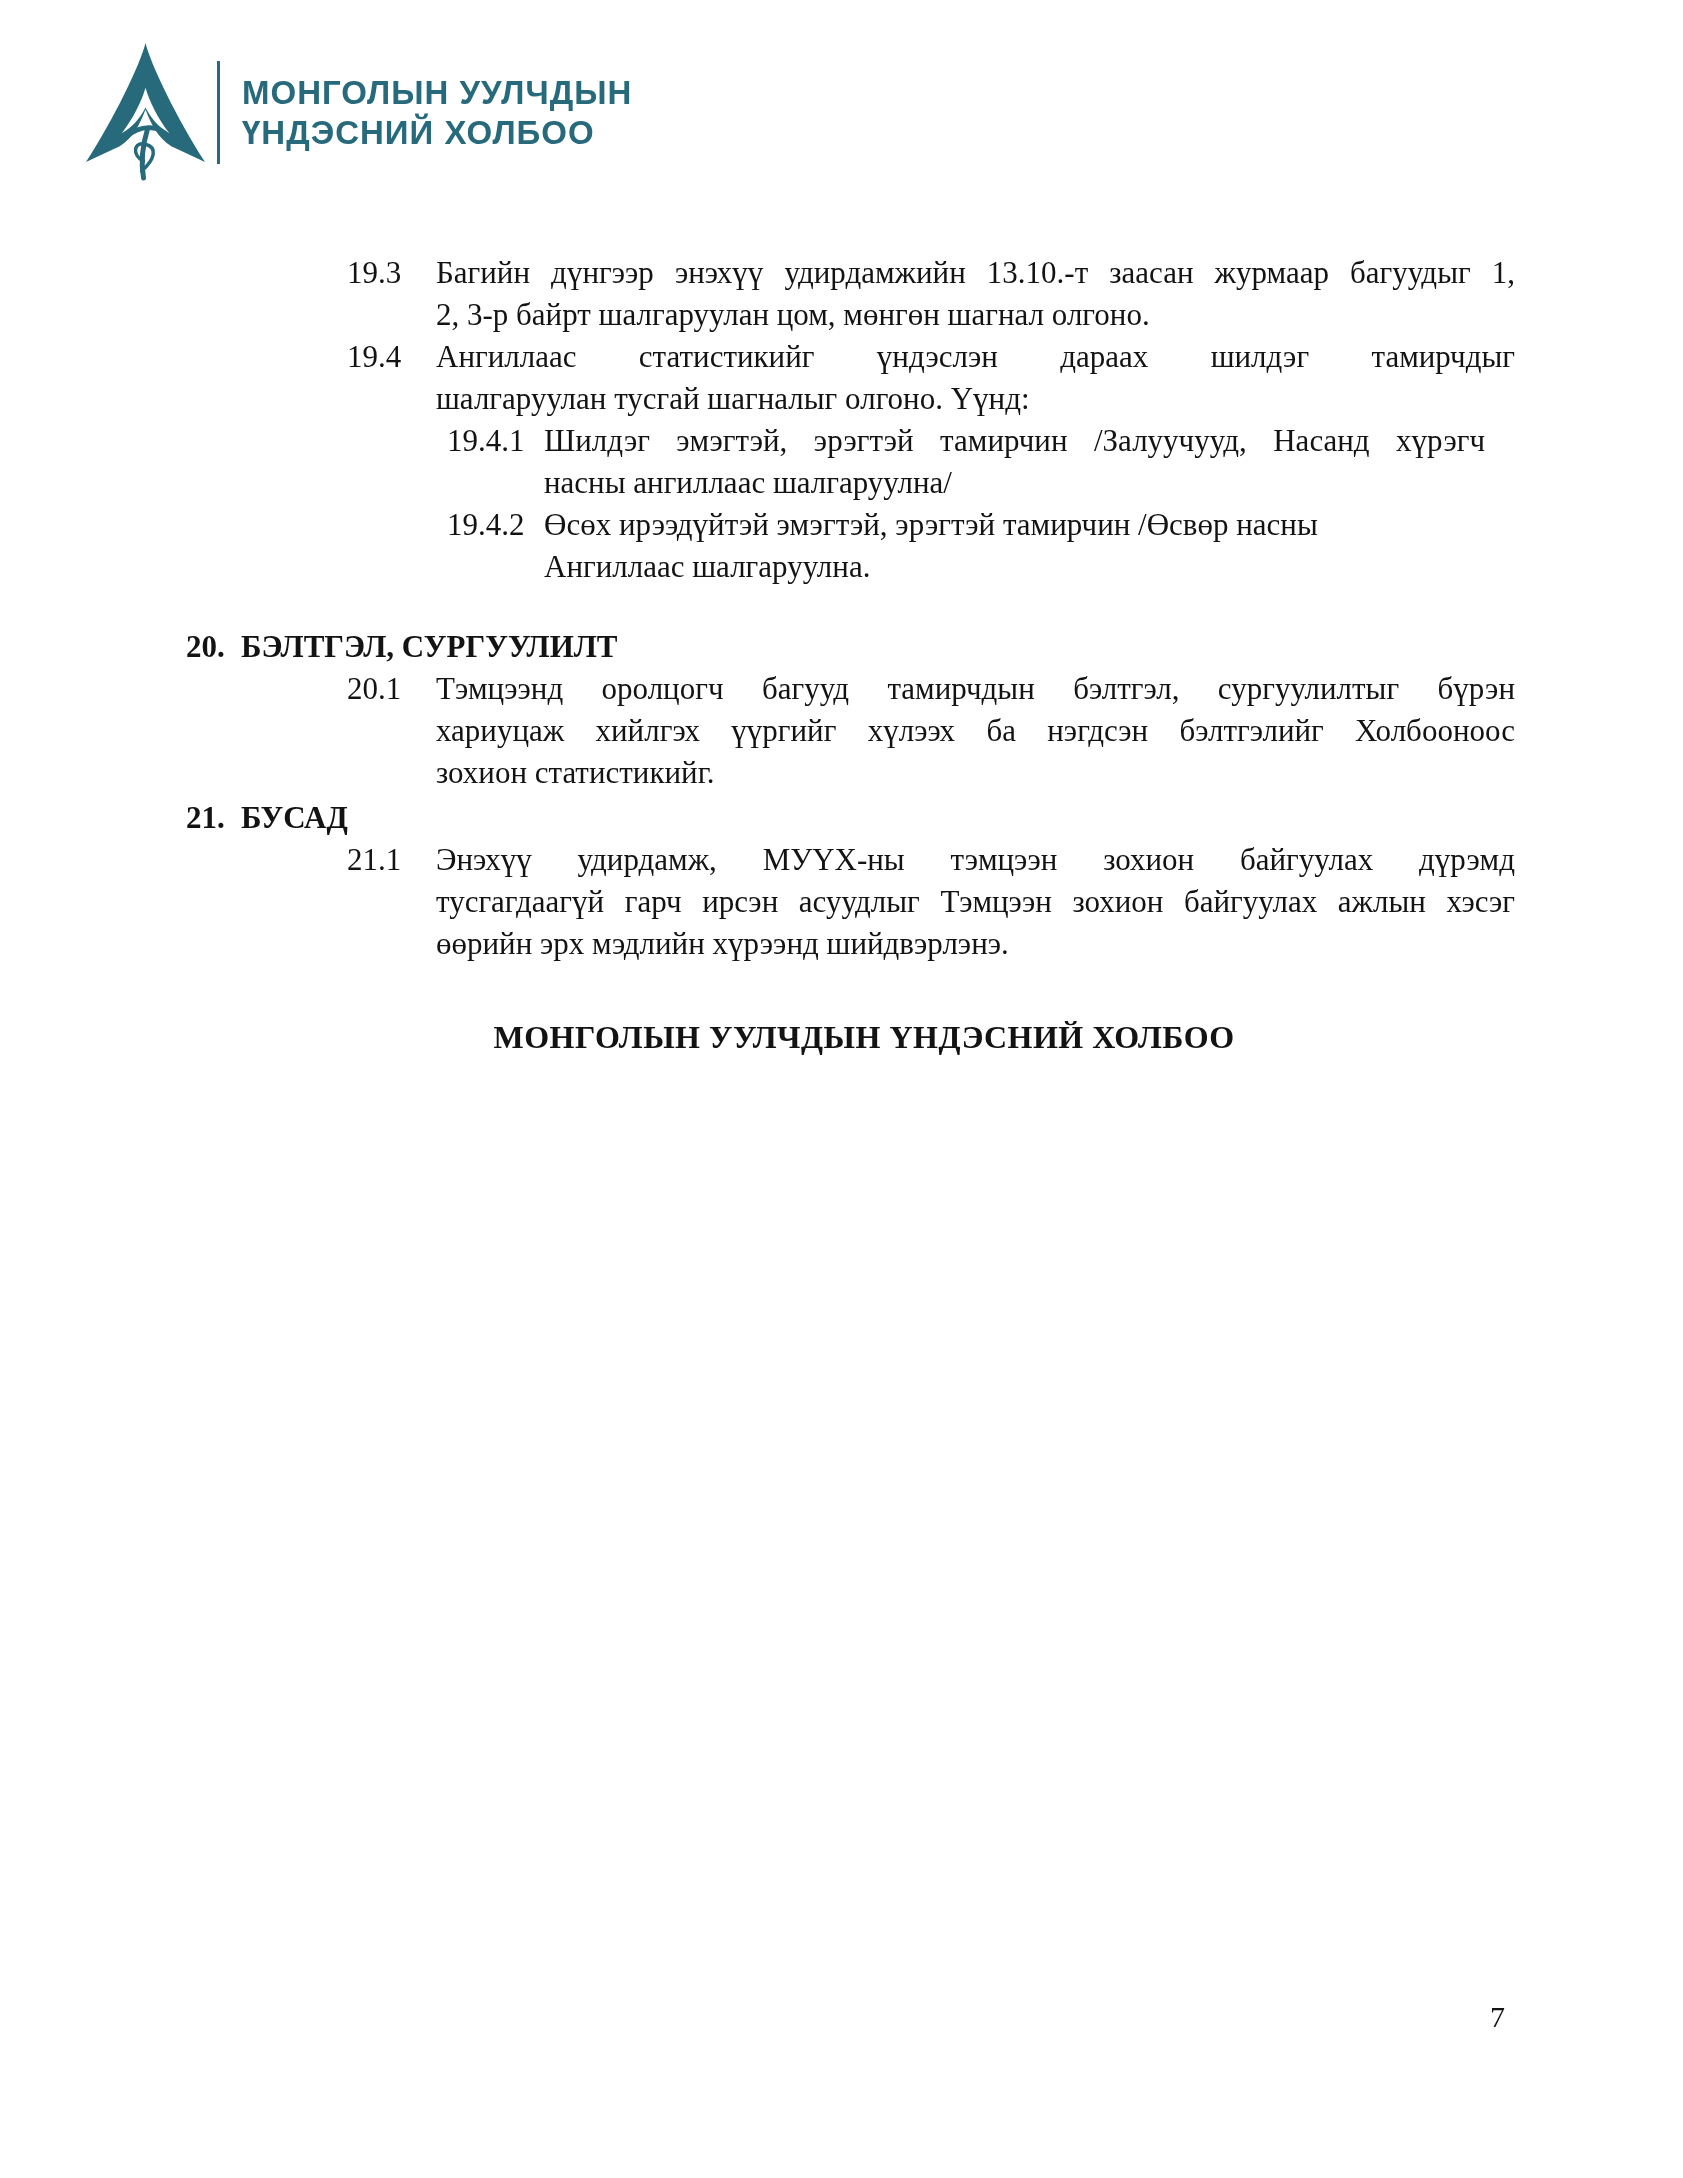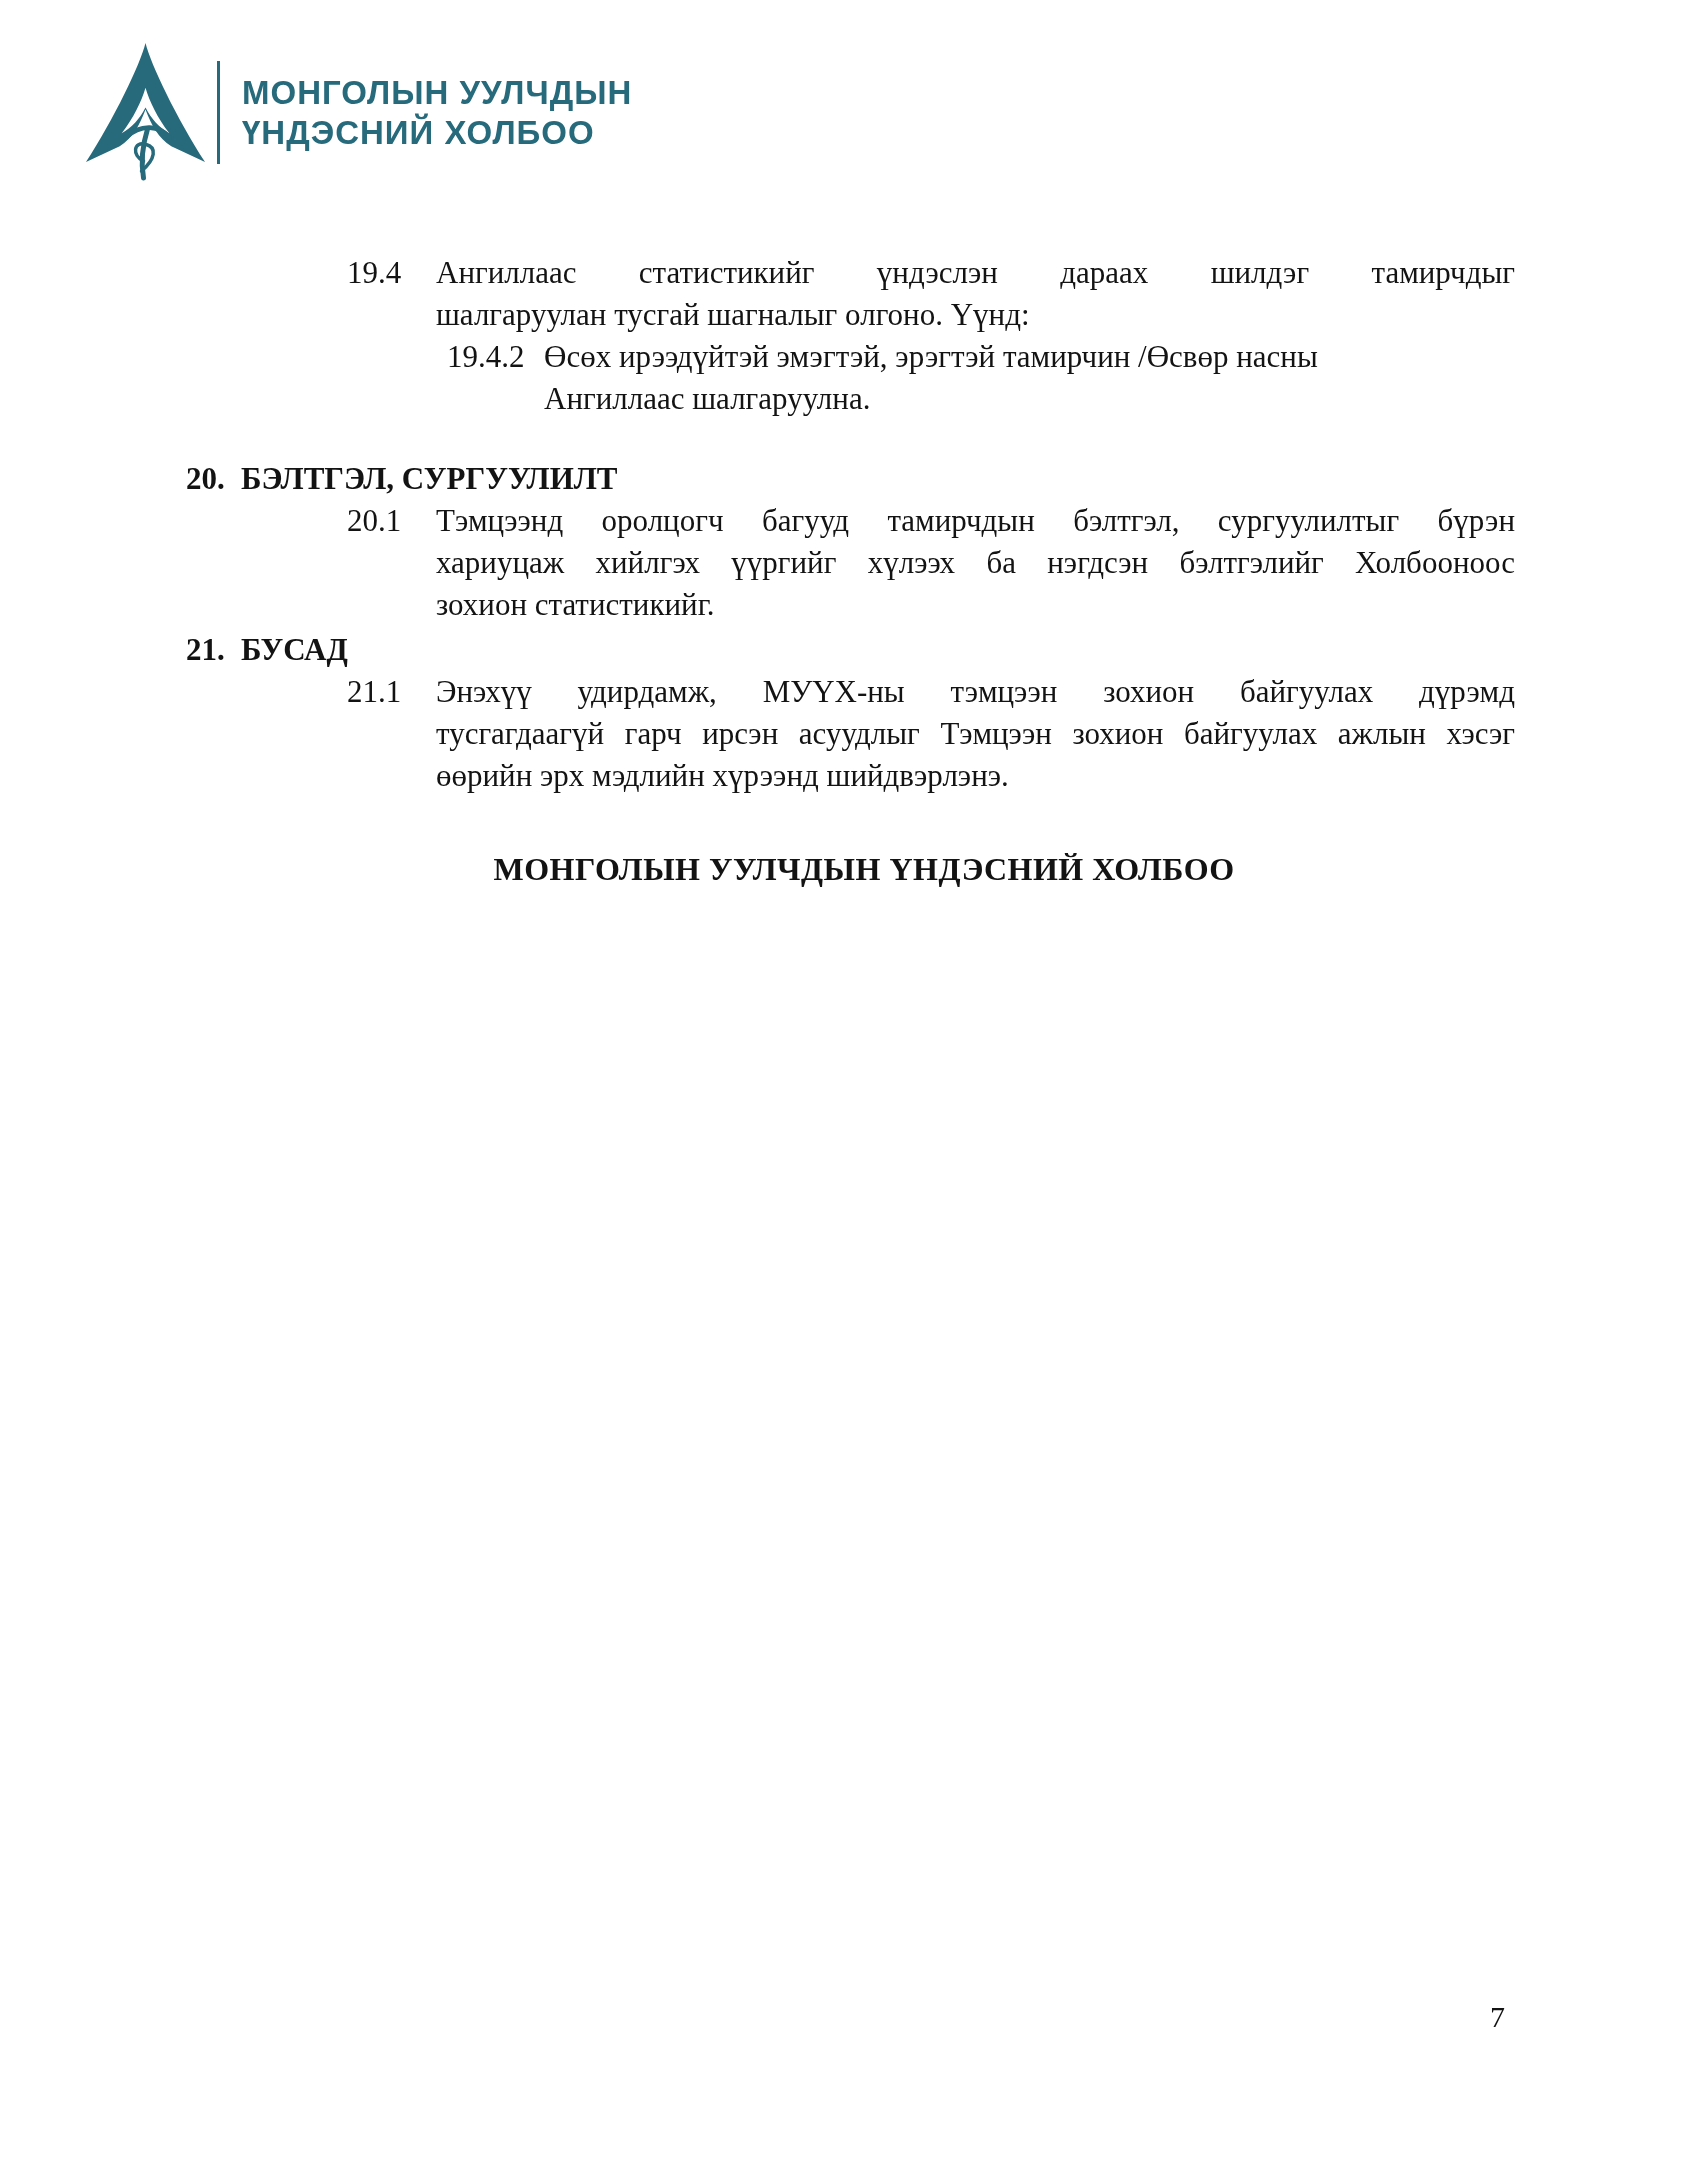--- a/index.html
+++ b/index.html
@@ -80,29 +80,43 @@
     </svg>
     <div class="logo-divider"></div>
     <div class="logo-text">
       <div>МОНГОЛЫН УУЛЧДЫН</div>
       <div>ҮНДЭСНИЙ ХОЛБОО</div>
     </div>
   </div>
 
   <div class="doc">
 
+    <div class="item lvl1">
+      <span class="num">19.3</span>
+      <div class="txt">
+        <span class="line fill">Багийн дүнгээр энэхүү удирдамжийн 13.10.-т заасан журмаар багуудыг 1,</span>
+        <span class="line">2, 3-р байрт шалгаруулан цом, мөнгөн шагнал олгоно.</span>
+      </div>
+    </div>
 
     <div class="item lvl1">
       <span class="num">19.4</span>
       <div class="txt">
         <span class="line fill">Ангиллаас статистикийг үндэслэн дараах шилдэг тамирчдыг</span>
         <span class="line">шалгаруулан тусгай шагналыг олгоно. Үүнд:</span>
       </div>
     </div>
 
+    <div class="item lvl2">
+      <span class="num">19.4.1</span>
+      <div class="txt">
+        <span class="line fill">Шилдэг эмэгтэй, эрэгтэй тамирчин /Залуучууд, Насанд хүрэгч</span>
+        <span class="line">насны ангиллаас шалгаруулна/</span>
+      </div>
+    </div>
 
     <div class="item lvl2">
       <span class="num">19.4.2</span>
       <div class="txt">
         <span class="line">Өсөх ирээдүйтэй эмэгтэй, эрэгтэй тамирчин /Өсвөр насны</span>
         <span class="line">Ангиллаас шалгаруулна.</span>
       </div>
     </div>
 
     <div class="heading h20">

